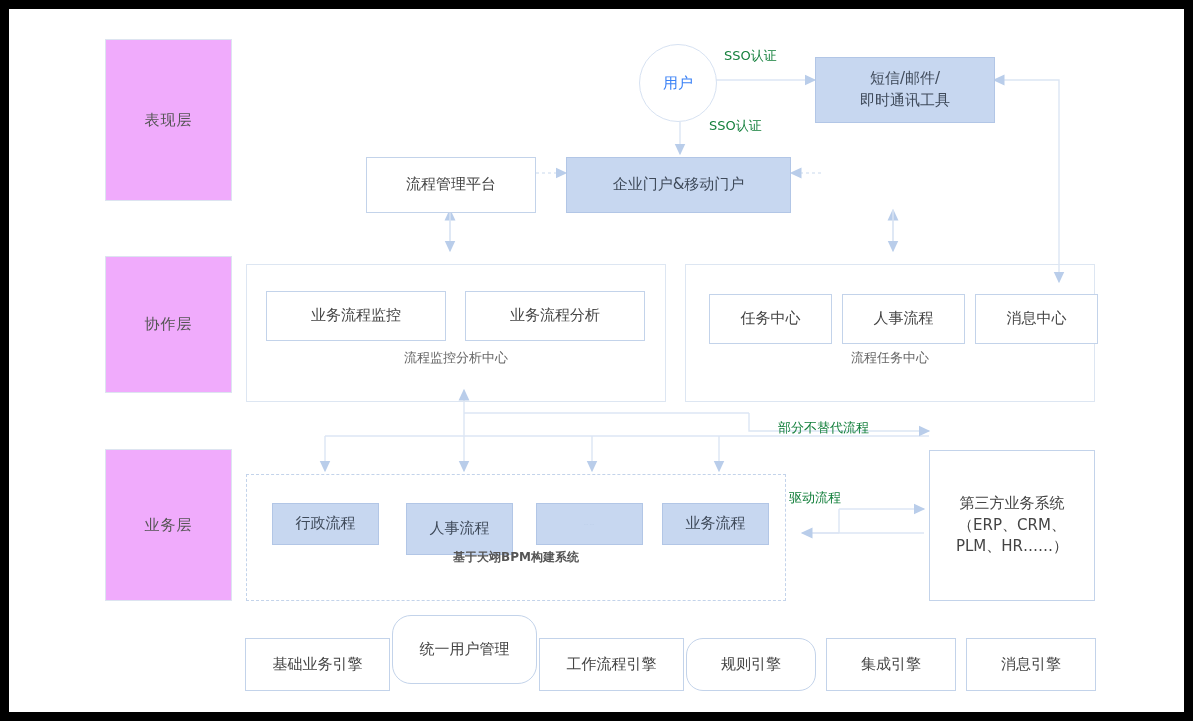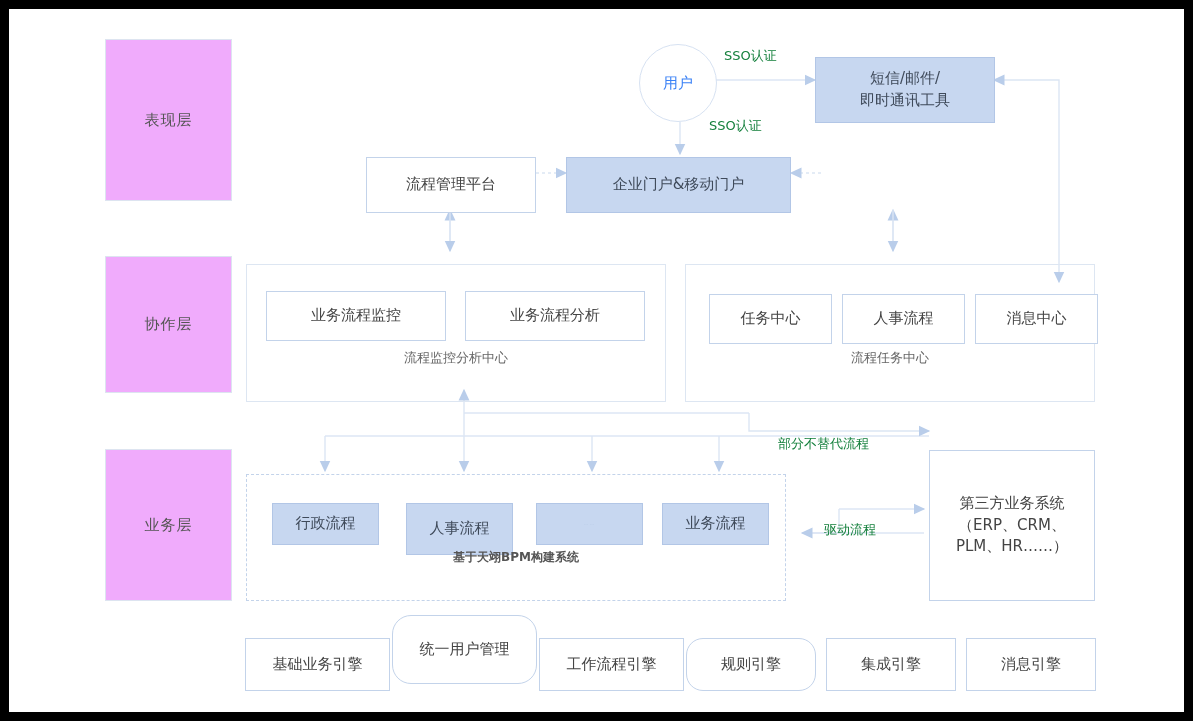--- a/index.html
+++ b/index.html
@@ -152,22 +152,22 @@
     <span>业务流程</span>
   </div>
   <div class="caption bold" style="left:237px;top:540px;width:540px;">基于天翊BPM构建系统</div>
 
   <div class="box" style="left:920px;top:429px;width:166px;height:151px;flex-direction:column;">
     <span>第三方业务系统</span>
     <span>（ERP、CRM、</span>
     <span>PLM、HR……）</span>
   </div>
 
-  <div class="edge-label" style="left:769px;top:410px;margin-top:16px;">部分不替代流程</div>
-  <div class="edge-label" style="left:815px;top:480px;margin-top:32px;">驱动流程</div>
+  <div class="edge-label" style="left:769px;top:410px;">部分不替代流程</div>
+  <div class="edge-label" style="left:780px;top:480px;">驱动流程</div>
 
   <div class="box" style="left:236px;top:617px;width:145px;height:53px;">
     <span>基础业务引擎</span>
   </div>
   <div class="box" style="left:383px;top:594px;width:145px;height:69px;border-radius:19px;">
     <span>统一用户管理</span>
   </div>
   <div class="box" style="left:530px;top:617px;width:145px;height:53px;">
     <span>工作流程引擎</span>
   </div>

